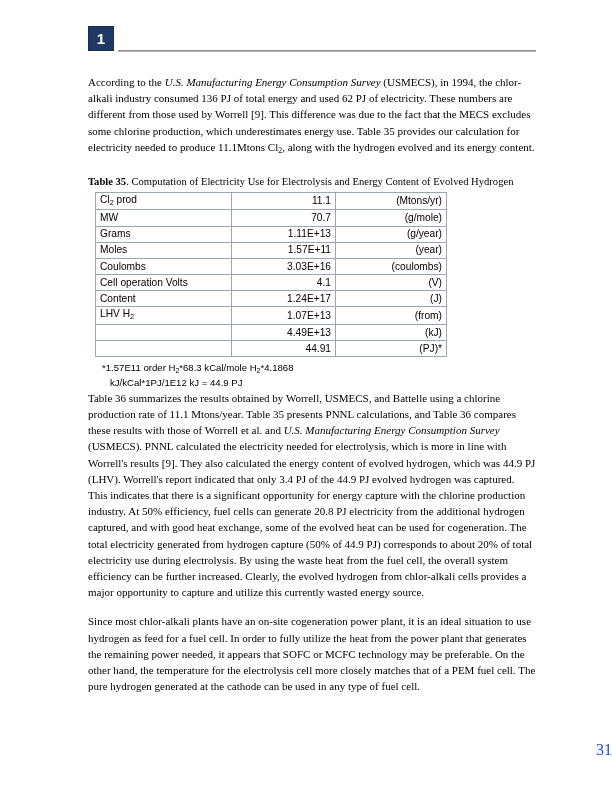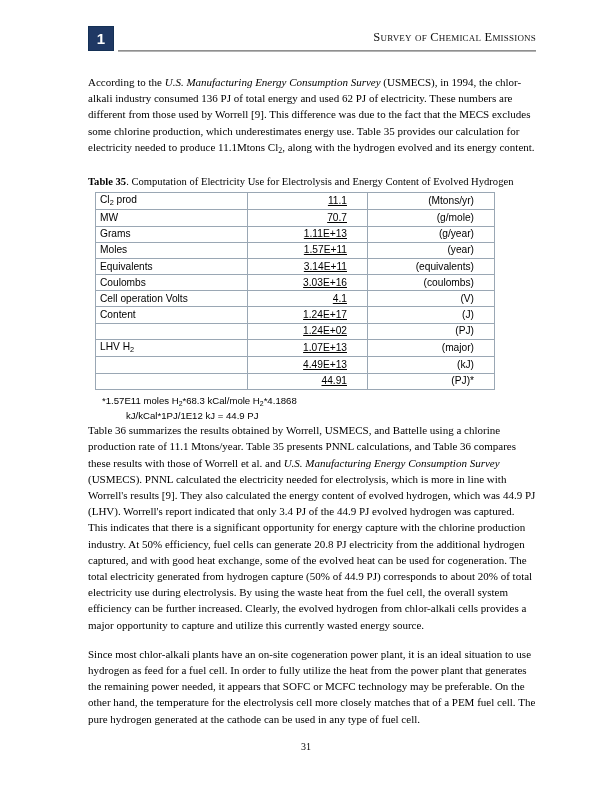--- a/index.html
+++ b/index.html
@@ -102,63 +102,62 @@
   table.data {
     border-collapse: collapse;
     width: 324px;
     margin-left: 7px;
     font-family: "Liberation Sans", "DejaVu Sans", sans-serif;
     font-size: 10.2px;
     table-layout: fixed;
   }
   table.data td {
     border: 1px solid #9aa7b4;
-    padding: 1px 20px 1px 4px;
+    padding: 1px 4px 1px 4px;
     height: 13.2px;
     line-height: 12px;
     color: #000000;
     vertical-align: middle;
   }
   td.c-label { width: 127px; text-align: left; }
   td.c-value { width: 95px;  text-align: right; padding-right: 7px; }
   td.c-unit  { width: 102px; text-align: right;  padding-left: 7px; border-left: none; }
-  td.c-value { border-right: none; text-decoration: underline; }
+  td.c-value { border-right: none; }
 
   
   .footnote {
     font-family: "Liberation Sans", "DejaVu Sans", sans-serif;
     font-size: 9.6px;
     line-height: 12.4px;
     margin: 5px 0 0 14px;
     color: #000000;
   }
-  .footnote .fn-line2 { margin-left: 24px; }
+  .footnote .fn-line2 { margin-left: 8px; }
 
   
   .page-number {
     position: absolute;
     left: 0;
     right: 0;
     top: 741px;
-    text-align: center;
-    font-size: 10px;
-    color: #000000;
+    text-align: right;
+    font-size: 16px;
+    color: #1d4ed8;
   }
 
   .after-table { margin-top: 17px; }
 </style>
 </head>
 <body>
 
 <div class="page">
 
   <div class="header">
     <div class="header-badge">1</div>
     <div class="header-rule"></div>
-    <div class="header-title">Survey of Chemical Emissions</div>
   </div>
 
   <div class="content">
 
     <p class="para"><span>According to the </span><i>U.S. Manufacturing Energy Consumption Survey</i><span> (USMECS), in 1994, the chlor-alkali industry consumed 136 PJ of total energy and used 62 PJ of electricity. These numbers are different from those used by Worrell [9]. This difference was due to the fact that the MECS excludes some chlorine production, which underestimates energy use. Table 35 provides our calculation for electricity needed to produce 11.1Mtons Cl</span><sub>2</sub><span>, along with the hydrogen evolved and its energy content.</span></p>
 
     <div class="table-caption"><span class="cap-label">Table 35</span><span>. Computation of Electricity Use for Electrolysis and Energy Content of Evolved Hydrogen</span></div>
 
     <table class="data">
       <tbody>
@@ -176,64 +175,54 @@
             <td class="c-label">Grams</td>
             <td class="c-value">1.11E+13</td>
             <td class="c-unit">(g/year)</td>
           </tr>
           <tr>
             <td class="c-label">Moles</td>
             <td class="c-value">1.57E+11</td>
             <td class="c-unit">(year)</td>
           </tr>
           <tr>
-            <td class="c-label">Equivalents</td>
-            <td class="c-value">3.14E+11</td>
-            <td class="c-unit">(equivalents)</td>
-          </tr>
-          <tr>
             <td class="c-label">Coulombs</td>
             <td class="c-value">3.03E+16</td>
             <td class="c-unit">(coulombs)</td>
           </tr>
           <tr>
             <td class="c-label">Cell operation Volts</td>
             <td class="c-value">4.1</td>
             <td class="c-unit">(V)</td>
           </tr>
           <tr>
             <td class="c-label">Content</td>
             <td class="c-value">1.24E+17</td>
             <td class="c-unit">(J)</td>
           </tr>
           <tr>
-            <td class="c-label"></td>
-            <td class="c-value">1.24E+02</td>
-            <td class="c-unit">(PJ)</td>
-          </tr>
-          <tr>
             <td class="c-label"><span>LHV H</span><sub>2</sub><span></span></td>
             <td class="c-value">1.07E+13</td>
-            <td class="c-unit">(major)</td>
+            <td class="c-unit">(from)</td>
           </tr>
           <tr>
             <td class="c-label"></td>
             <td class="c-value">4.49E+13</td>
             <td class="c-unit">(kJ)</td>
           </tr>
           <tr>
             <td class="c-label"></td>
             <td class="c-value">44.91</td>
             <td class="c-unit">(PJ)*</td>
           </tr>
         </tbody>
     </table>
 
     <div class="footnote">
-      <div class="fn-line1"><span>*1.57E11 moles H</span><sub>2</sub><span>*68.3 kCal/mole H</span><sub>2</sub><span>*4.1868</span></div>
+      <div class="fn-line1"><span>*1.57E11 order H</span><sub>2</sub><span>*68.3 kCal/mole H</span><sub>2</sub><span>*4.1868</span></div>
       <div class="fn-line2">kJ/kCal*1PJ/1E12 kJ = 44.9 PJ</div>
     </div>
 
     <p class="para after-table"><span>Table 36 summarizes the results obtained by Worrell, USMECS, and Battelle using a chlorine production rate of 11.1 Mtons/year.  Table 35 presents PNNL calculations, and Table 36 compares these results with those of Worrell et al. and </span><i>U.S. Manufacturing Energy Consumption Survey</i><span> (USMECS).  PNNL calculated the electricity needed for electrolysis, which is more in line with Worrell's results [9].  They also calculated the energy content of evolved hydrogen, which was 44.9 PJ (LHV).  Worrell's report indicated that only 3.4 PJ of the 44.9 PJ evolved hydrogen was captured. This indicates that there is a significant opportunity for energy capture with the chlorine production industry. At 50% efficiency, fuel cells can generate 20.8 PJ electricity from the additional hydrogen captured, and with good heat exchange, some of the evolved heat can be used for cogeneration. The total electricity generated from hydrogen capture (50% of 44.9 PJ) corresponds to about 20% of total electricity use during electrolysis. By using the waste heat from the fuel cell, the overall system efficiency can be further increased. Clearly, the evolved hydrogen from chlor-alkali cells provides a major opportunity to capture and utilize this currently wasted energy source.</span></p>
 
     <p class="para"><span>Since most chlor-alkali plants have an on-site cogeneration power plant, it is an ideal situation to use hydrogen as feed for a fuel cell.  In order to fully utilize the heat from the power plant that generates the remaining power needed, it appears that SOFC or MCFC technology may be preferable. On the other hand, the temperature for the electrolysis cell more closely matches that of a PEM fuel cell. The pure hydrogen generated at the cathode can be used in any type of fuel cell.</span></p>
 
   </div>
 
   <div class="page-number">31</div>

